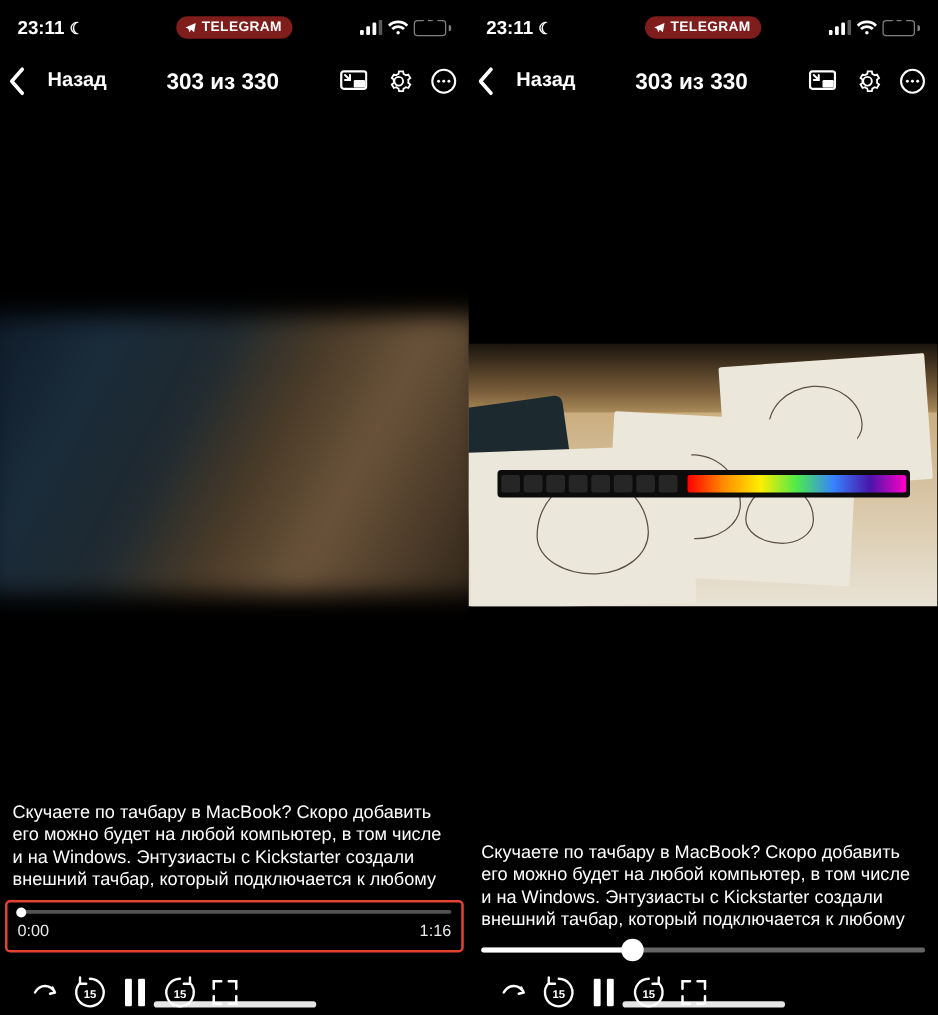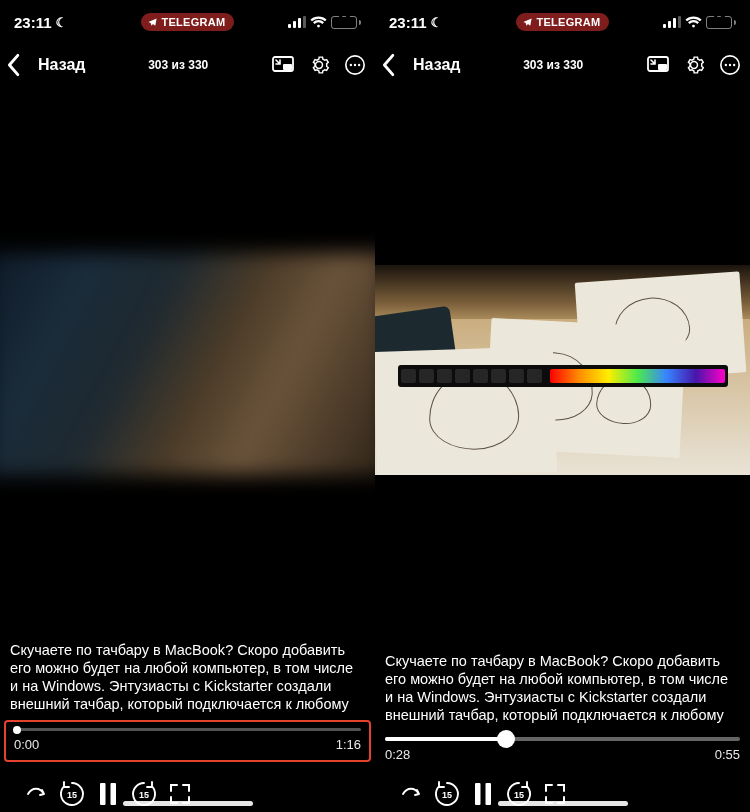--- a/index.html
+++ b/index.html
@@ -15,21 +15,21 @@
   .cell svg, .wifi svg { display:block; }
   .batt { display:flex; align-items:center; gap:2px; }
   .batt-pill { width:26px; height:13px; border:1px solid rgba(255,255,255,0.5); border-radius:3px; position:relative; padding:1px; }
   .batt-fill { background:#ffd60a; height:100%; border-radius:1.5px; }
   .batt-tip { width:2px; height:5px; background:rgba(255,255,255,0.5); border-radius:0 2px 2px 0; }
   .batt-num { position:absolute; inset:0; font-size:16px; font-weight:700; color:#000; display:flex; align-items:center; justify-content:center; }
   
   .nav { height: 42px; display:flex; align-items:center; justify-content:space-between; padding:0 8px 0 4px; }
   .nav-left { display:flex; align-items:center; gap:16px; color:#fff; }
   .nav-title { font-size:16px; font-weight:600; }
-  .nav-center { font-size:12px; font-weight:700; }
+  .nav-center { font-size:18px; font-weight:700; }
   .nav-right { display:flex; align-items:center; gap:12px; }
   .nav-right .icon { width:24px; height:24px; display:flex; align-items:center; justify-content:center; }
   
   .vid-area { flex:1; display:flex; align-items:center; justify-content:center; }
   .frame { width:375px; height:210px; position:relative; }
   .blurred { background: linear-gradient(118deg,#0e1a28 0%, #1a2b3a 20%, #1e2930 38%, #4a3b28 55%, #6b533a 70%, #2e2418 100%); filter: blur(9px); transform: scale(1.06); }
   .sharp { background: linear-gradient(180deg,#1a1410 0%, #8a7252 8%, #c7a876 18%, #e9e3d6 100%); position:relative; overflow:hidden;}
   .desk { position:absolute; top:0; left:0; right:0; height:26%; background:linear-gradient(180deg,#1a140d,#7a5e3a 70%, #a98a5a);}
   .paper { position:absolute; background:#ece7db; border-radius:2px; }
   .paper.p1 { left:54%; top:6%; width:44%; height:48%; transform:rotate(-4deg);}
@@ -282,24 +282,20 @@
 
   <div class="caption">
     <span>Скучаете по </span><b>тачбару в MacBook</b><span>? Скоро добавить его можно будет на любой компьютер, в том числе и на Windows. Энтузиасты c Kickstarter создали внешний тачбар, который подключается к любому</span>
   </div>
 
   <div class="prog-wrap">
     <div class="track">
       <div class="played" style="width:34%"></div>
       <div class="knob" style="left:34%"></div>
     </div>
-    <div class="times">
-      <span>0:28</span>
-      <span>0:55</span>
-    </div>
   </div>
 
   <div class="controls">
     <span class="cbtn">
         <svg width="24" height="22" viewBox="0 0 24 22">
           <path d="M4 11c4-7 12-7 16 0M18 7l2 4-4 1" stroke="#fff" stroke-width="1.9" fill="none" stroke-linecap="round" stroke-linejoin="round"></path>
         </svg>
       </span>
     <span class="cbtn">
         <svg width="30" height="30" viewBox="0 0 30 30">

